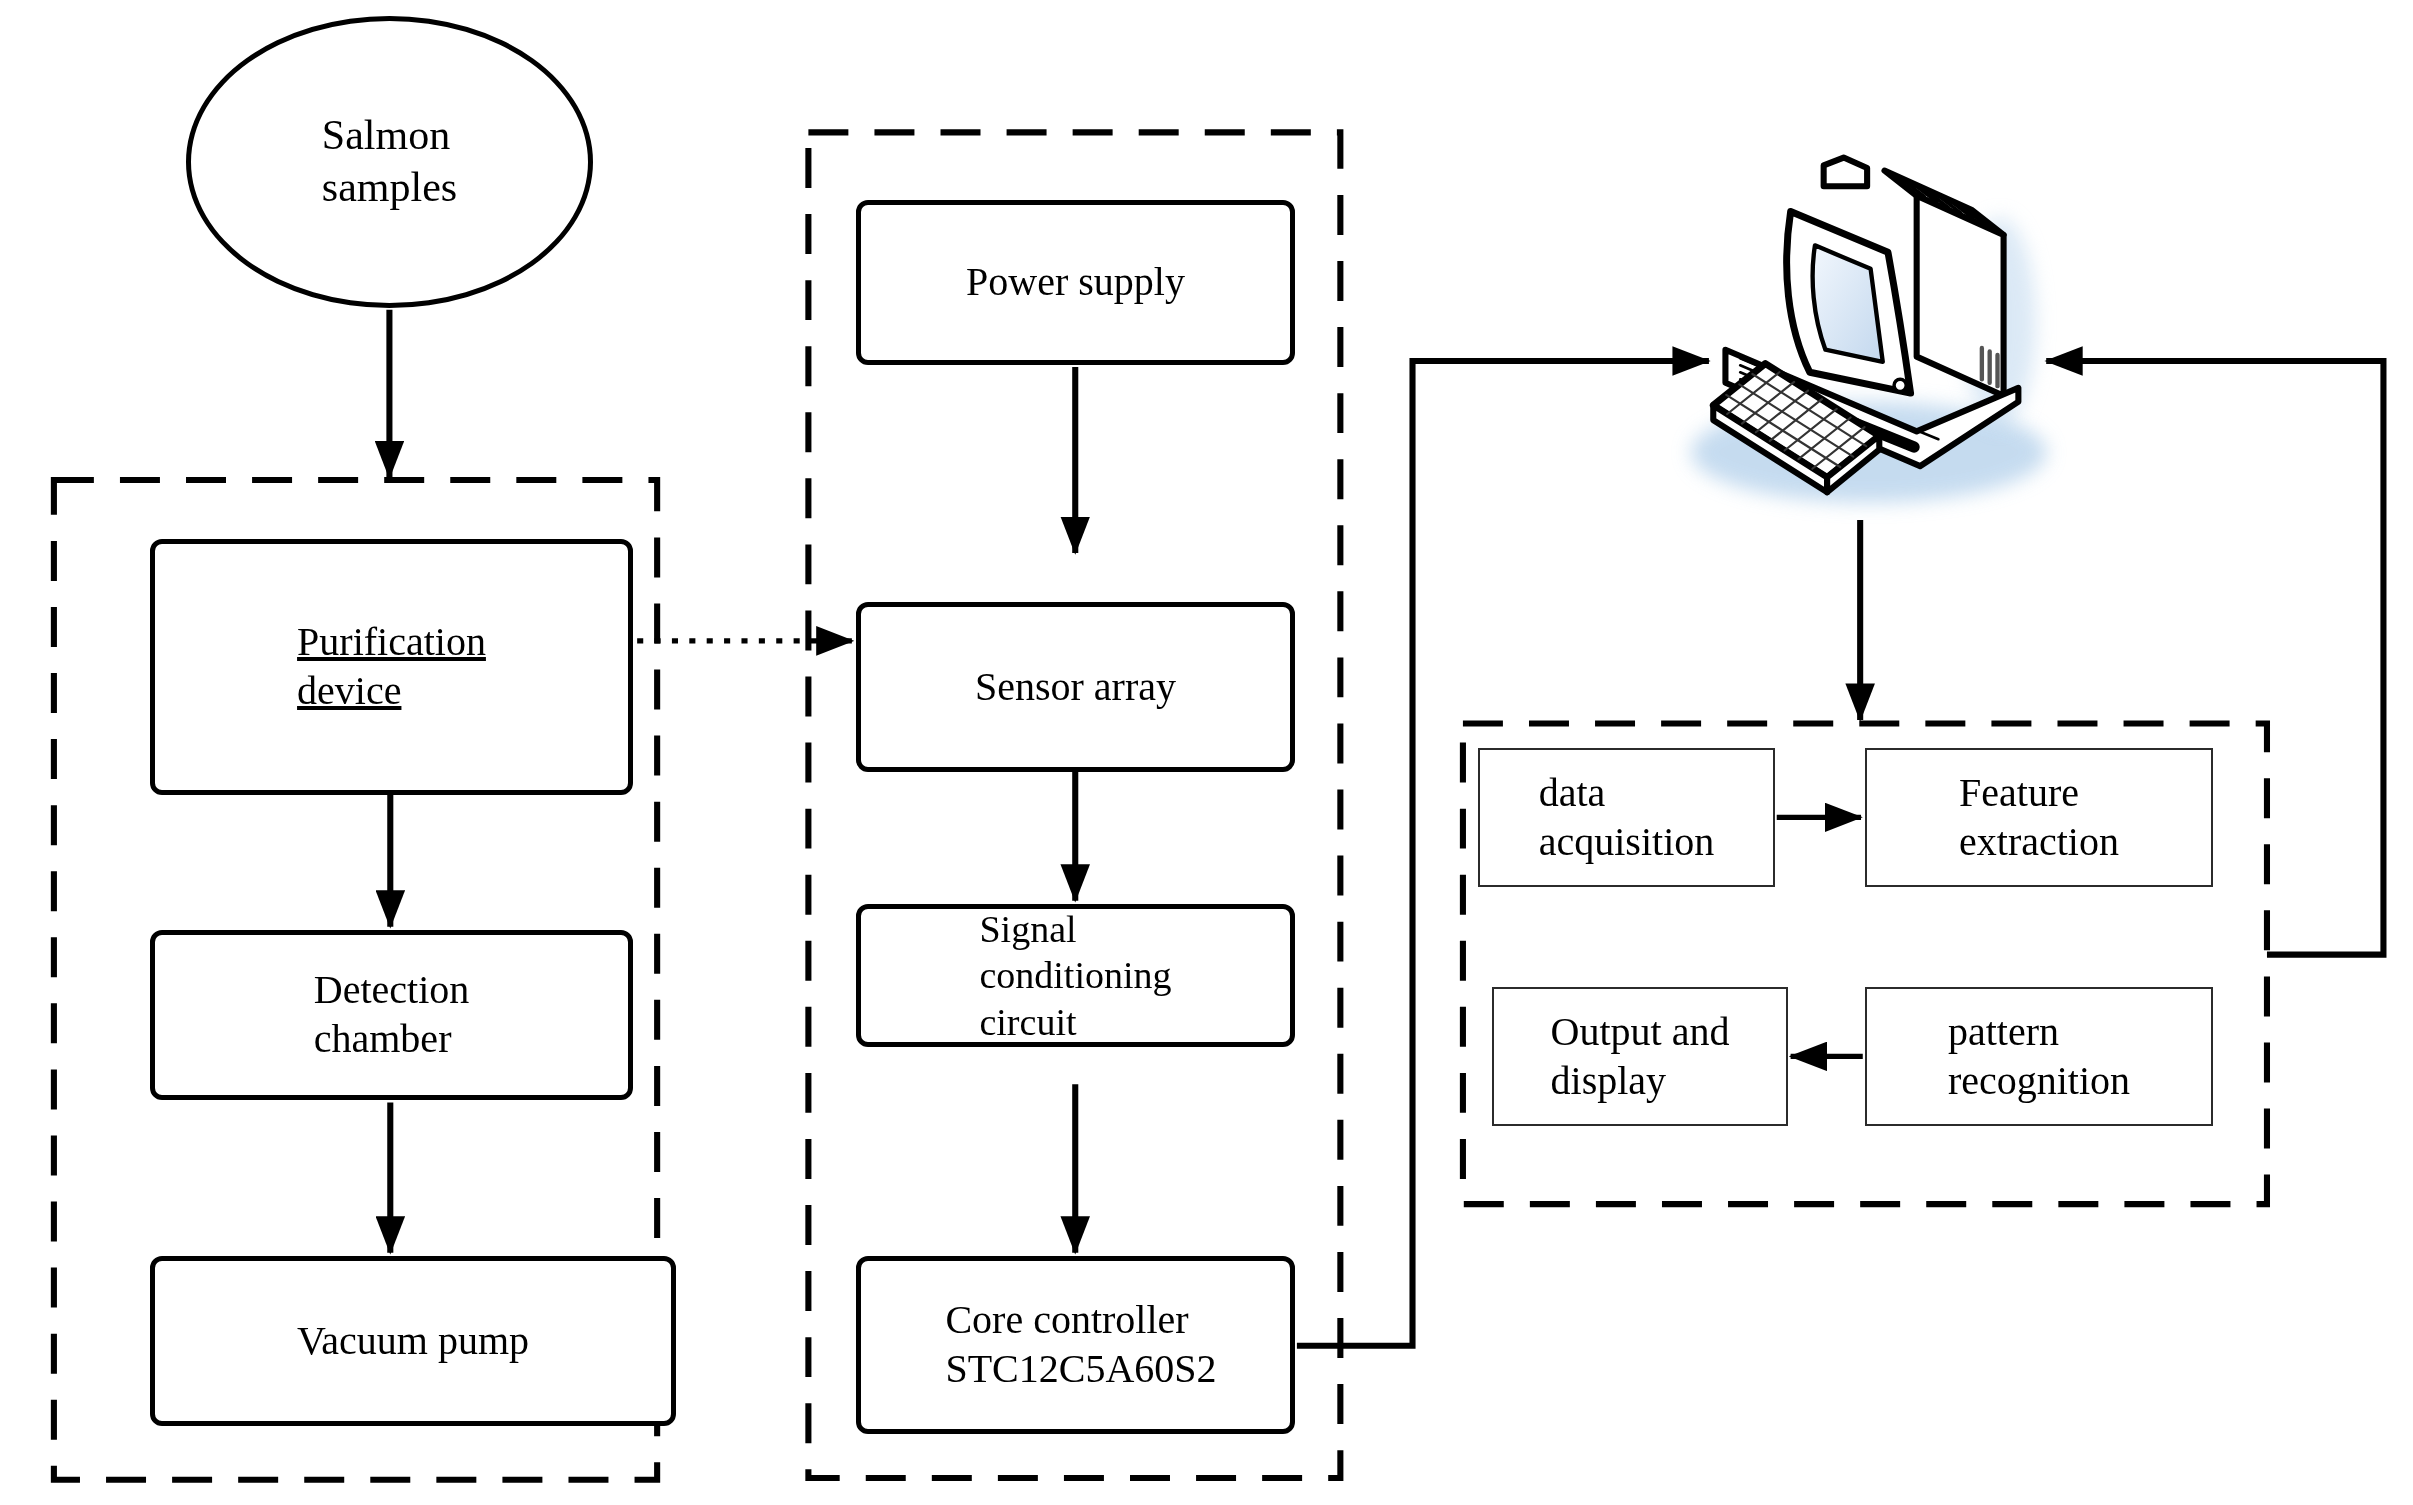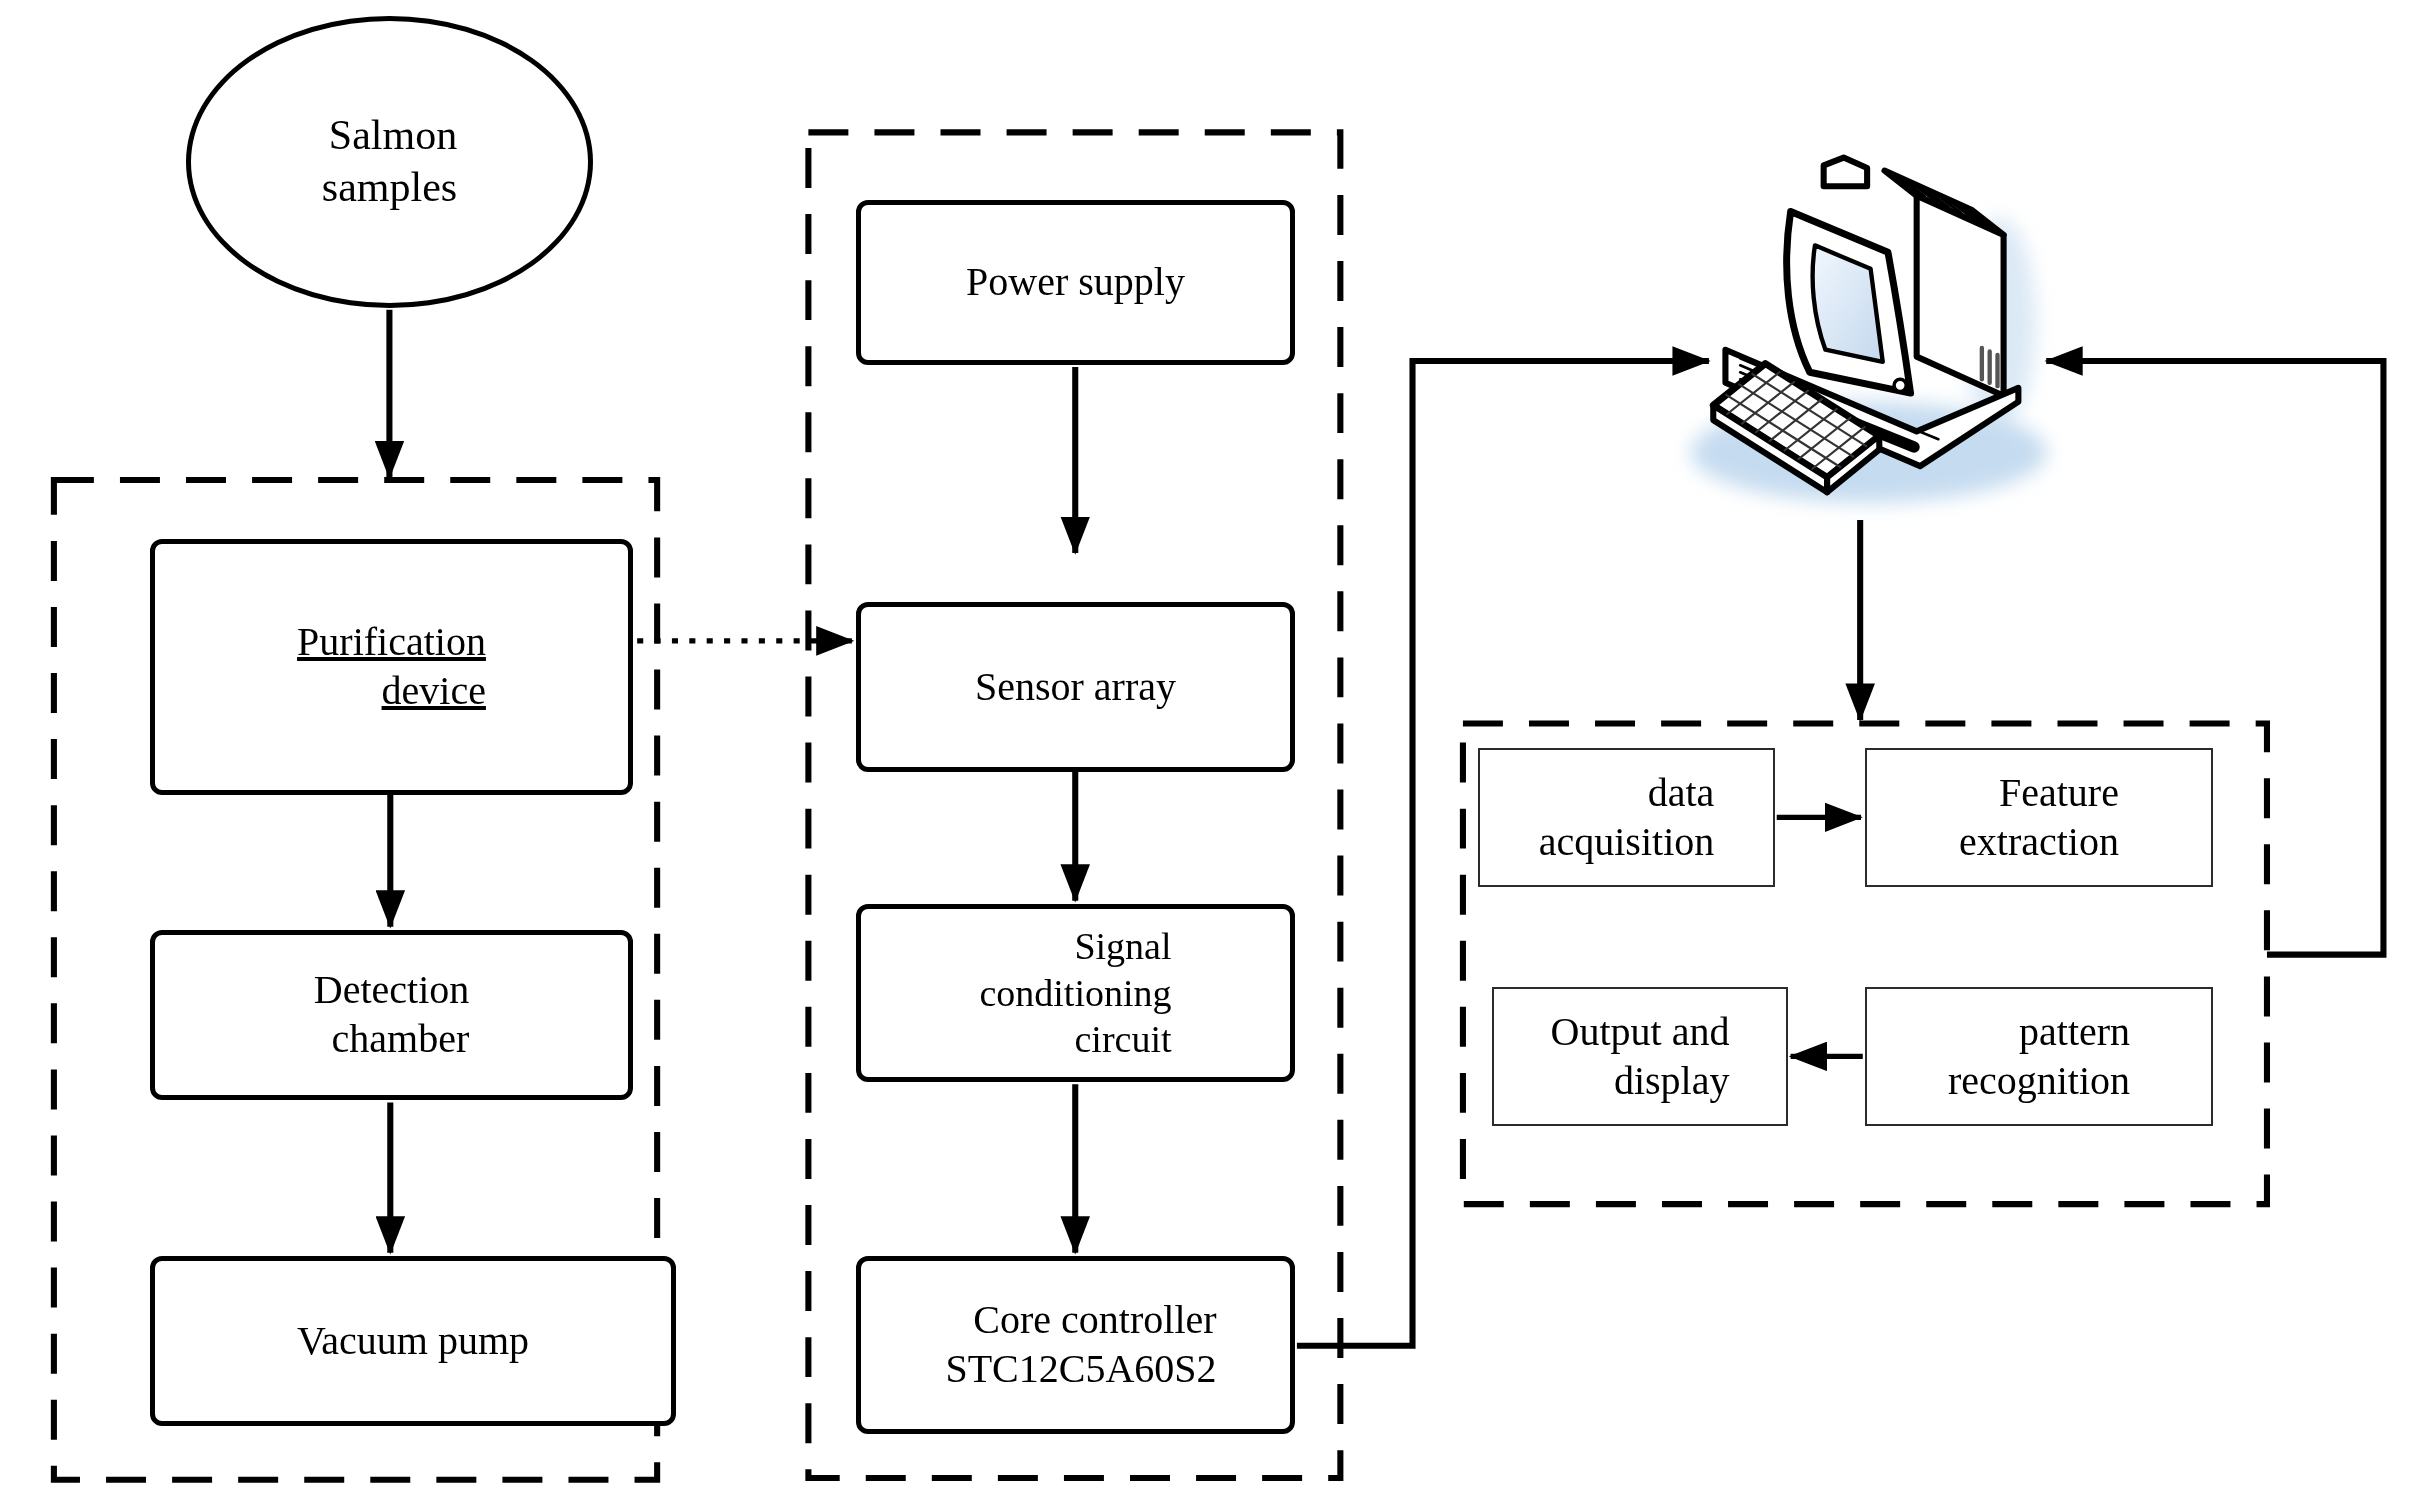--- a/index.html
+++ b/index.html
@@ -8,21 +8,21 @@
     width:2413px;height:1506px;
     background:#ffffff;
     font-family:"Liberation Serif","DejaVu Serif",serif;
     color:#000;
     overflow:hidden;
   }
   svg.layer{position:absolute;left:0;top:0;width:2413px;height:1506px;}
   .node{
     position:absolute;
     display:flex;align-items:center;justify-content:center;
-    text-align:right;
+    text-align:left;
     box-sizing:border-box;
     background:#ffffff;
     font-size:40px;line-height:1.22;
     white-space:pre-line;
   }
   .round{border:5.2px solid #000;border-radius:12px;}
   .ellipse{border:5.2px solid #000;border-radius:50%;font-size:42px;}
   .thin{border:2.6px solid #2b2b2b;}
   .caption{
     position:absolute;display:flex;align-items:center;justify-content:center;
@@ -147,21 +147,21 @@
   </div>
 
   <div class="node round" style="left:856px;top:200px;width:439px;height:165px;">
     <span>Power supply</span>
   </div>
 
   <div class="node round" style="left:856px;top:556px;width:439px;height:170px;margin-top:46px;">
     <span>Sensor array</span>
   </div>
 
-  <div class="node round signal-text" style="left:856px;top:904px;width:439px;height:178px;">
+  <div class="node round signal-text" style="left:856px;top:904px;width:439px;height:143px;">
     <span>Signal
 conditioning
 circuit</span>
   </div>
 
   <div class="node round" style="left:856px;top:1256px;width:439px;height:178px;padding-left:11px;">
     <span>Core controller
 STC12C5A60S2</span>
   </div>
 

